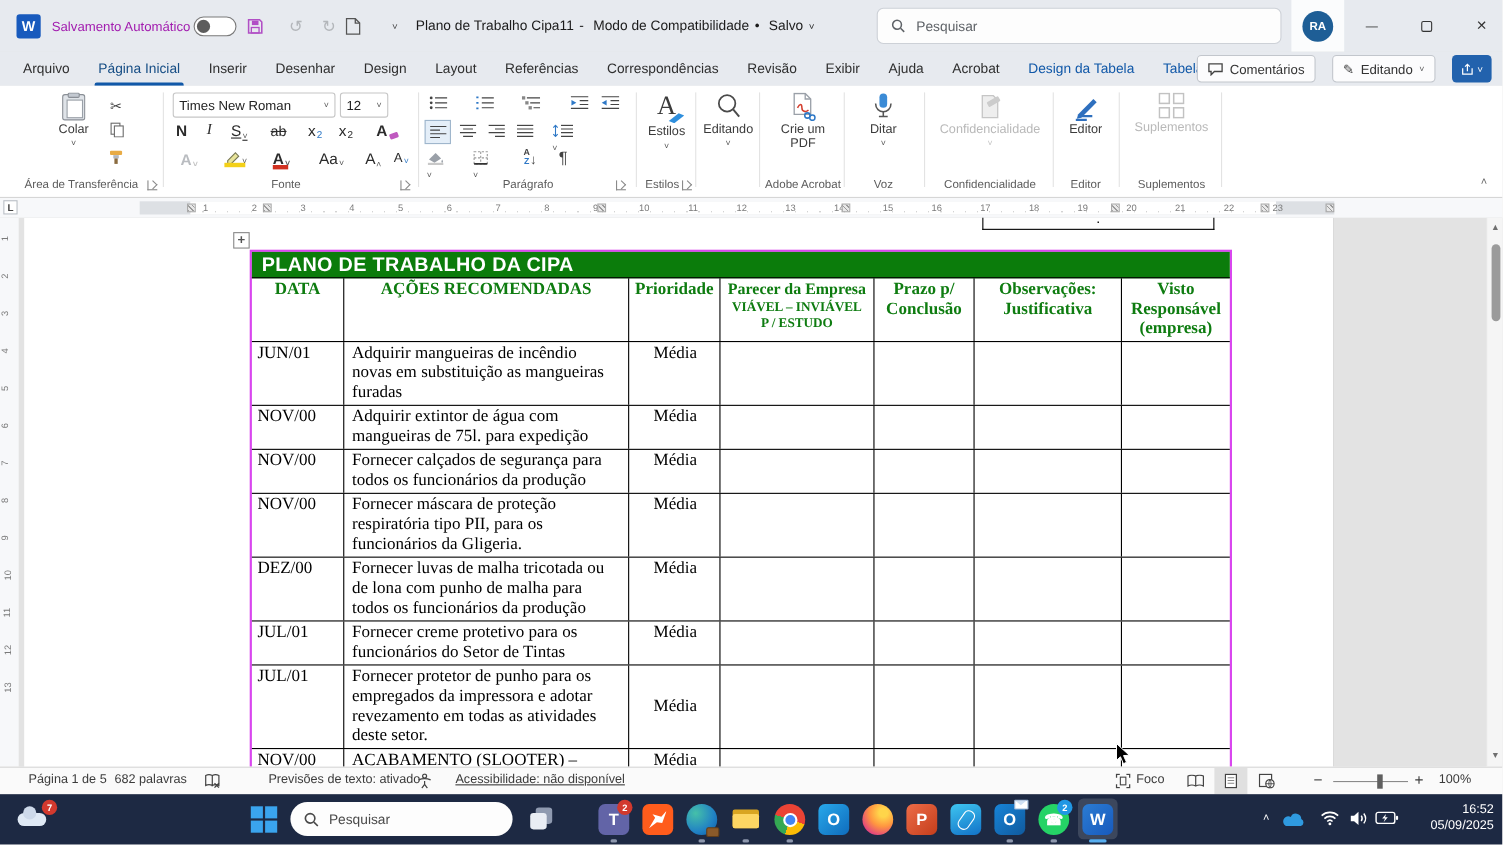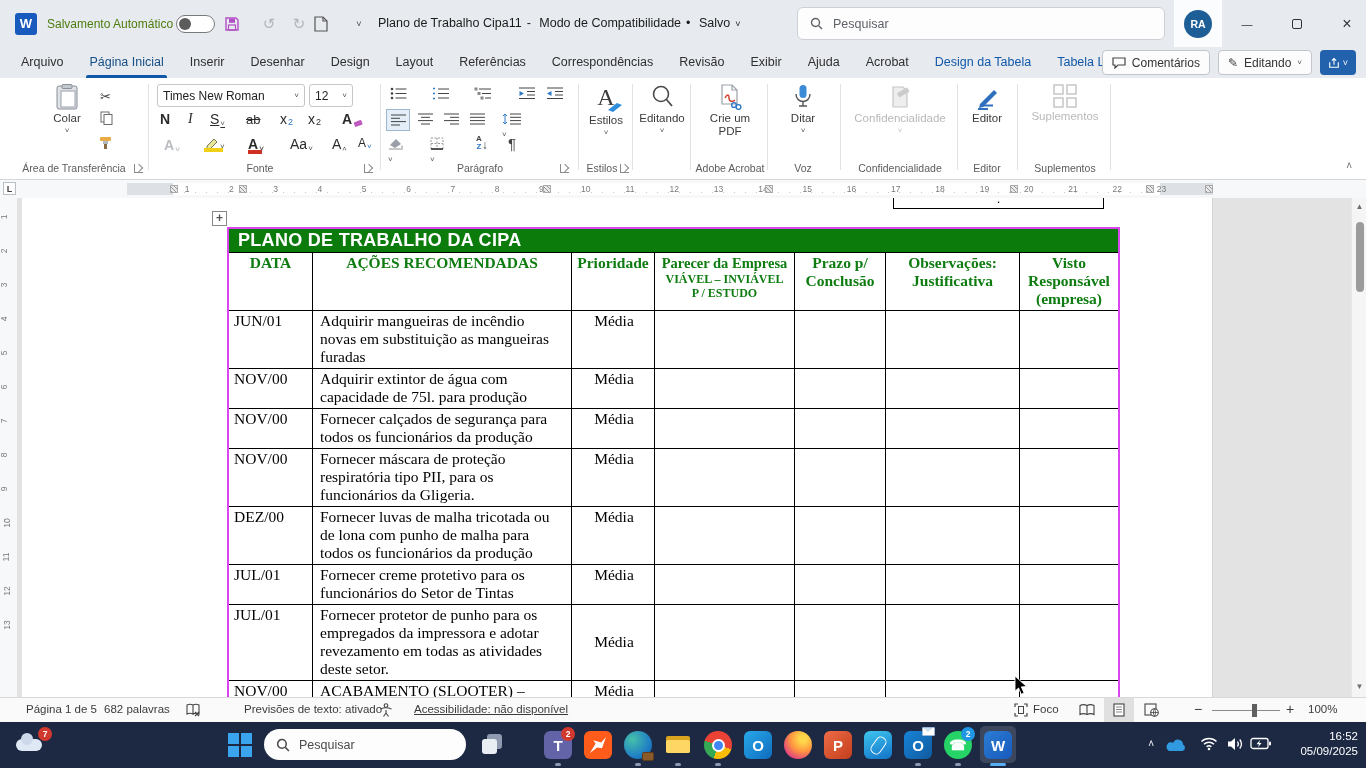--- a/index.html
+++ b/index.html
@@ -3,21 +3,21 @@
 <meta charset="utf-8">
 <style>
   * { margin:0; padding:0; box-sizing:border-box; }
   html,body { width:1366px; height:768px; overflow:hidden; }
   body { font-family:"Liberation Sans", sans-serif; }
   #screen { position:relative; width:1366px; height:768px; background:#e3e3e3; overflow:hidden; }
 
   
   .titlebar { position:absolute; left:0; top:0; width:1366px; height:47px; background:#e7eaef; }
   .word-logo { position:absolute; left:15px; top:13px; width:22px; height:22px; background:#185abd; border-radius:3px; color:#fff; font-weight:bold; font-size:13px; text-align:center; line-height:22px; }
-  .autosave-label { position:absolute; left:47px; top:17px; font-size:12px; color:#4d7c0f; }
+  .autosave-label { position:absolute; left:47px; top:17px; font-size:12px; color:#a21caf; }
   .toggle { position:absolute; left:176px; top:15px; width:39px; height:18px; border:1px solid #7a7a7a; border-radius:10px; background:#fff; }
   .toggle .knob { position:absolute; left:2px; top:2px; width:12px; height:12px; border-radius:50%; background:#5c5c5c; }
   .qat { position:absolute; top:0; height:47px; display:flex; align-items:center; }
   .qat-btn { width:30px; text-align:center; font-size:15px; color:#444; }
   .disabled-glyph { color:#b3b6ba; }
   .title-text { position:absolute; left:378px; top:16px; font-size:12.5px; color:#1b1b1b; white-space:nowrap; }
   .title-text span { margin-right:5px; }
   .tb-search { position:absolute; left:797px; top:7px; width:368px; height:33px; background:#fdfdfd; border:1px solid #cdd1d7; border-radius:6px; display:flex; align-items:center; padding-left:12px; }
   .tb-search .ph { color:#5f6368; font-size:12.5px; margin-left:10px; }
   .avatar-wrap { position:absolute; left:1174px; top:0; width:48px; height:47px; background:#fbfcfd; display:flex; align-items:center; justify-content:center; }
@@ -25,21 +25,21 @@
   .winbtn { position:absolute; top:0; width:46px; height:47px; display:flex; align-items:center; justify-content:center; font-size:13px; color:#333; }
   .maxbox { width:10px; height:10px; border:1.2px solid #333; border-radius:2px; }
 
   
   .tabrow { position:absolute; left:0; top:47px; width:1366px; height:31px; background:#e7eaef; }
   .tabs { position:absolute; left:8px; top:0; display:flex; height:31px; }
   .tab { position:relative; padding:0 13px; line-height:30px; font-size:12.5px; color:#2f2f2f; white-space:nowrap; }
   .tab.active { color:#174e85; }
   .tab.active::after { content:""; position:absolute; left:10px; right:10px; bottom:0; height:3px; background:#1158a8; border-radius:2px 2px 0 0; }
   .tab.contextual { color:#1158a8; }
-  .tabrow-right { position:absolute; right:10px; top:3px; display:flex; gap:8px; align-items:center; }
+  .tabrow-right { position:absolute; right:10px; top:3px; display:flex; gap:15px; align-items:center; }
   .pillbtn { height:25px; border:1px solid #c2c6cc; border-radius:4px; background:#fcfcfd; display:flex; align-items:center; padding:0 9px; gap:6px; font-size:12px; color:#333; }
   .sharebtn { width:36px; height:25px; background:#2262ad; border-radius:4px; display:flex; align-items:center; justify-content:center; gap:3px; color:#fff; font-size:9px; }
 
   
   .ribbon { position:absolute; left:0; top:78px; width:1366px; height:102px; background:#fff; border-bottom:1px solid #d6d6d6; font-size:11.5px; color:#3b3b3b; }
   .vsep { position:absolute; top:6px; height:86px; width:1px; background:#e3e3e3; }
   .grouplabel { position:absolute; bottom:5px; font-size:10.5px; color:#5c5c5c; white-space:nowrap; }
   .launcher { position:absolute; bottom:6px; width:9px; height:9px; border-left:1px solid #8a8a8a; border-bottom:1px solid #8a8a8a; }
   .launcher::after { content:""; position:absolute; right:1px; top:1px; width:5px; height:5px; border-right:1.5px solid #8a8a8a; border-top:1.5px solid #8a8a8a; transform:rotate(45deg); }
   .bigbtn { position:absolute; top:6px; display:flex; flex-direction:column; align-items:center; gap:2px; text-align:center; }
@@ -601,21 +601,21 @@
               <div class="tcell c-date">JUN/01</div>
               <div class="tcell c-action">Adquirir mangueiras de incêndio novas em substituição as mangueiras furadas</div>
               <div class="tcell c-prio"><span>Média</span></div>
               <div class="tcell c-parecer"></div>
               <div class="tcell c-prazo"></div>
               <div class="tcell c-obs"></div>
               <div class="tcell c-visto"></div>
             </div>
             <div class="trow">
               <div class="tcell c-date">NOV/00</div>
-              <div class="tcell c-action">Adquirir extintor de água com capacidade de 75l. para produção</div>
+              <div class="tcell c-action">Adquirir extintor de água com mangueiras de 75l. para expedição</div>
               <div class="tcell c-prio"><span>Média</span></div>
               <div class="tcell c-parecer"></div>
               <div class="tcell c-prazo"></div>
               <div class="tcell c-obs"></div>
               <div class="tcell c-visto"></div>
             </div>
             <div class="trow">
               <div class="tcell c-date">NOV/00</div>
               <div class="tcell c-action">Fornecer calçados de segurança para todos os funcionários da produção</div>
               <div class="tcell c-prio"><span>Média</span></div>

